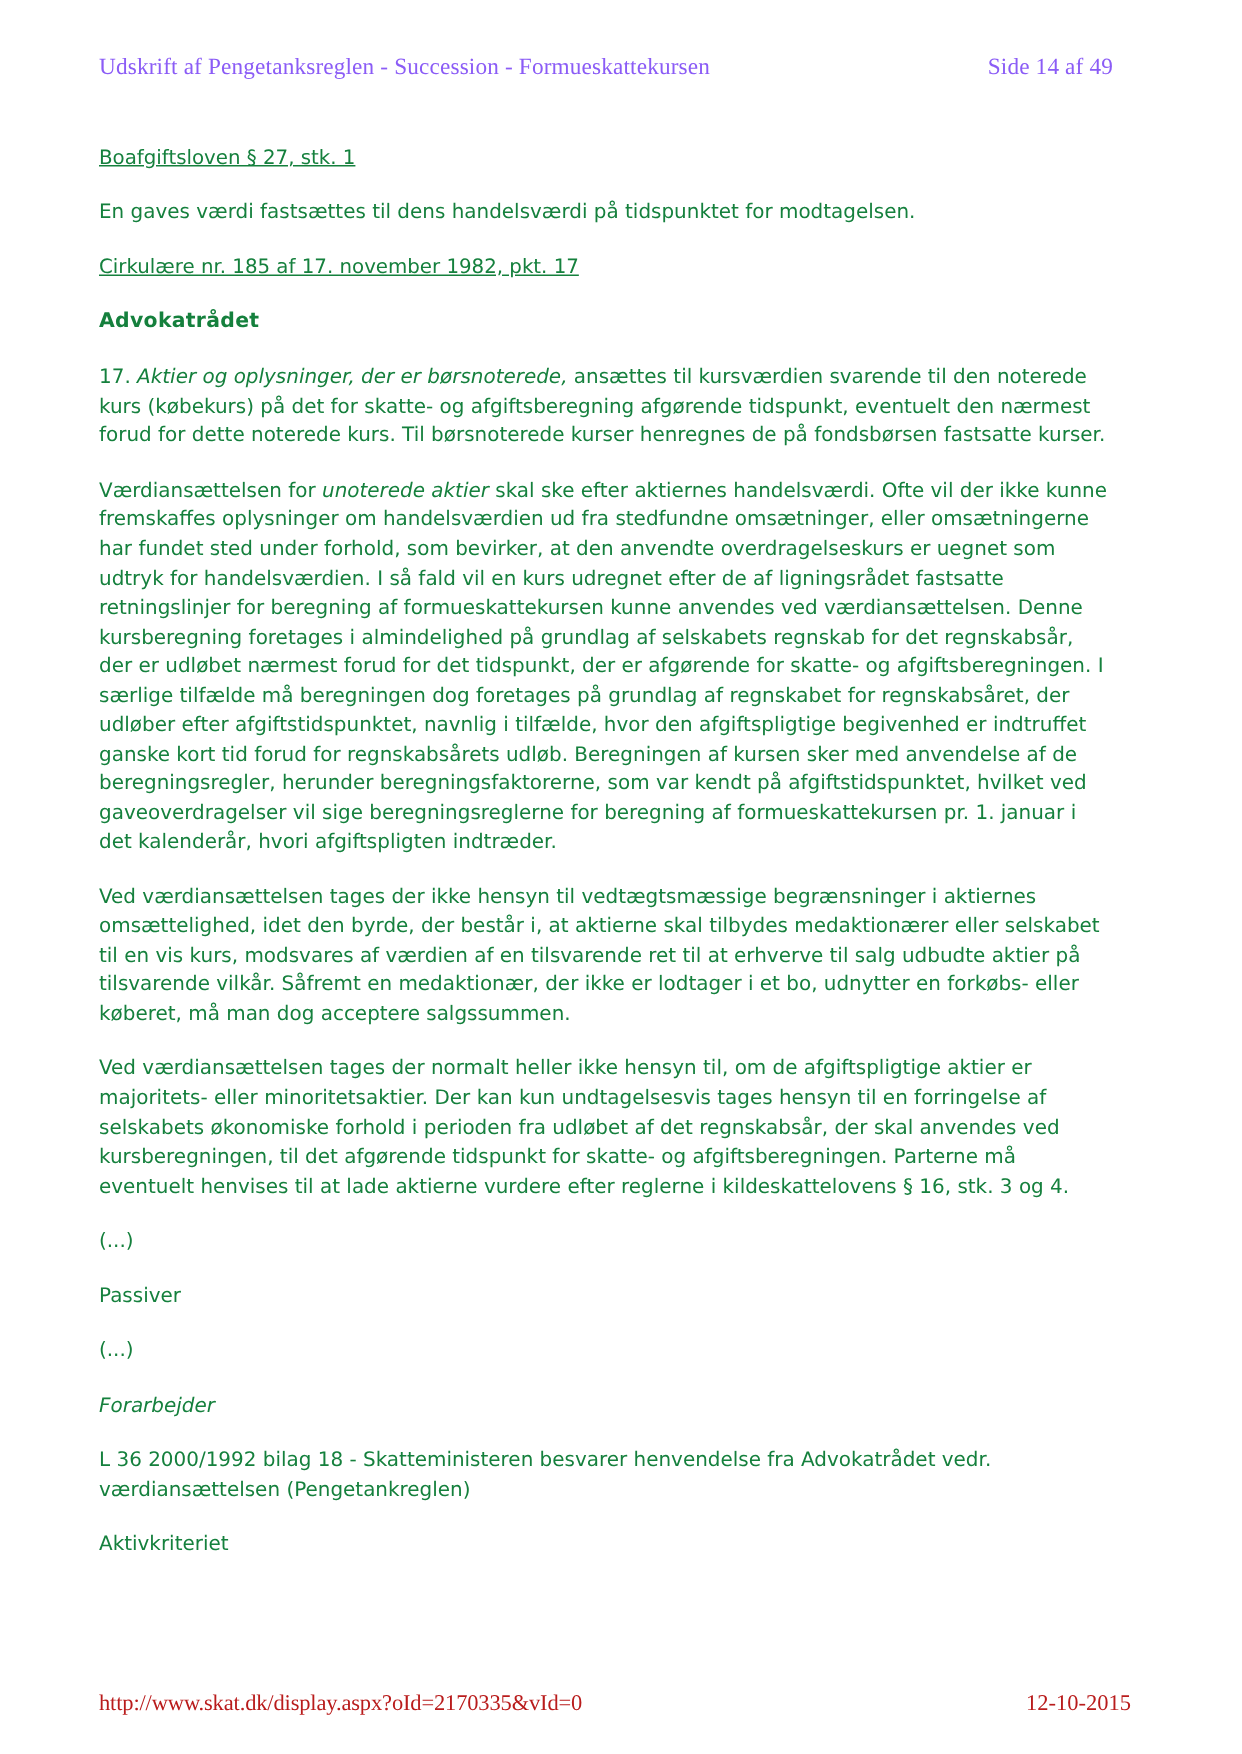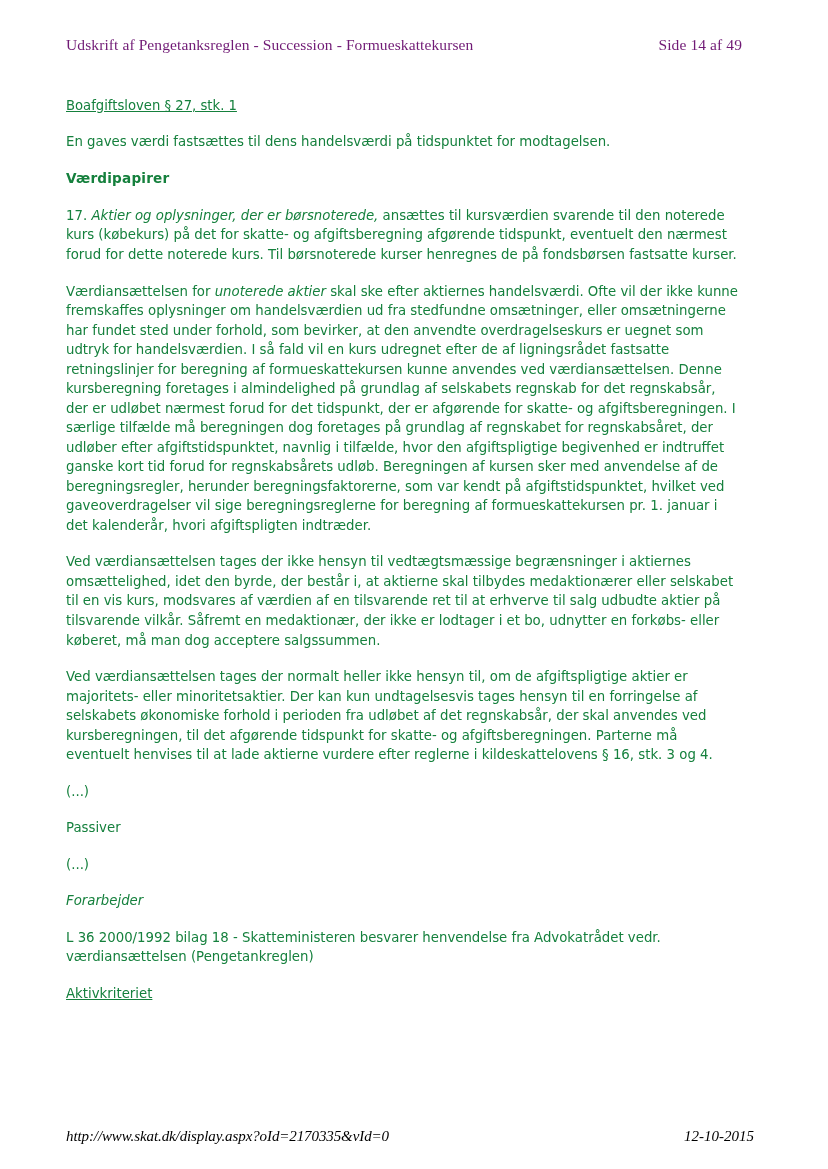--- a/index.html
+++ b/index.html
@@ -23,39 +23,39 @@
     box-sizing: border-box;
     padding: 36px 84px 0 66px;
   }
   
   .doc-header {
     display: flex;
     justify-content: space-between;
     align-items: baseline;
     font-family: "Liberation Serif", serif;
     font-size: 15.5px;
-    color: #701a75;
+    color: #8b5cf6;
     letter-spacing: 0.1px;
     margin-bottom: 42px;
   }
   .doc-header .header-title { white-space: nowrap; }
   .doc-header .header-page { white-space: nowrap; padding-right: 2px; }
 
   
   .content {
     font-size: 13.3px;
     line-height: 1.47;
     color: #15803d;
     max-width: 672px;
   }
   .content p {
     margin: 0 0 17px 0;
     text-align: left;
   }
-  .u { text-decoration: underline; }
+  .u { }
   .b { font-weight: normal; }
   .i { font-style: italic; }
   .head-underline {
     margin: 0 0 19px 0;
     text-decoration: underline;
     font-size: 13.2px;
   }
   .sub-bold {
     margin: 0 0 17px 0;
     font-weight: bold;
@@ -67,22 +67,21 @@
   .doc-footer {
     position: absolute;
     left: 66px;
     right: 70px;
     bottom: 24px;
     display: flex;
     justify-content: space-between;
     align-items: baseline;
     font-family: "Liberation Serif", serif;
     font-size: 15px;
-    color: #000000;
-    font-style: italic;
+    color: #b91c1c;
   }
   .doc-footer .url { letter-spacing: -0.1px; }
   .doc-footer .date { padding-right: 4px; }
 </style>
 </head>
 <body>
 
 <div class="page">
 
   <div class="doc-header">
@@ -91,22 +90,23 @@
   </div>
 
   <div class="content">
 
     <p class="head-underline">Boafgiftsloven § 27, stk. 1</p>
 
     <p>
       <span>En gaves værdi fastsættes til dens handelsværdi på tidspunktet for modtagelsen.</span><br>
     </p>
 
+    <p class="head-underline">Cirkulære nr. 185 af 17. november 1982, pkt. 17</p>
 
-    <p class="sub-bold">Værdipapirer</p>
+    <p class="sub-bold">Advokatrådet</p>
 
     <p>
       <span class="b">17</span><span class="b">.</span>
       <span class="i">Aktier og oplysninger, der er børsnoterede,</span><span> ansættes til kursværdien svarende til den noterede kurs (købekurs) på det for skatte- og afgiftsberegning afgørende tidspunkt, eventuelt den nærmest forud for dette noterede kurs. Til børsnoterede kurser henregnes de på fondsbørsen fastsatte kurser.</span>
     </p>
 
     <p>
       <span>Værdiansættelsen for </span><span class="i">unoterede aktier</span><span> skal ske efter aktiernes handelsværdi. Ofte vil der ikke kunne fremskaffes oplysninger om handelsværdien ud fra stedfundne omsætninger, eller omsætningerne har fundet sted under forhold, som bevirker, at den anvendte overdragelseskurs er uegnet som udtryk for handelsværdien. I så fald vil en kurs udregnet efter de af ligningsrådet fastsatte retningslinjer for beregning af formueskattekursen kunne anvendes ved værdiansættelsen. Denne kursberegning foretages i almindelighed på grundlag af selskabets regnskab for det regnskabsår, der er udløbet nærmest forud for det tidspunkt, der er afgørende for skatte- og afgiftsberegningen. I særlige tilfælde må beregningen dog foretages på grundlag af regnskabet for regnskabsåret, der udløber efter afgiftstidspunktet, navnlig i tilfælde, hvor den afgiftspligtige begivenhed er indtruffet ganske kort tid forud for regnskabsårets udløb. Beregningen af kursen sker med anvendelse af de beregningsregler, herunder beregningsfaktorerne, som var kendt på afgiftstidspunktet, hvilket ved gaveoverdragelser vil sige beregningsreglerne for beregning af formueskattekursen pr. 1. januar i det kalenderår, hvori afgiftspligten indtræder.</span>
     </p>
 

